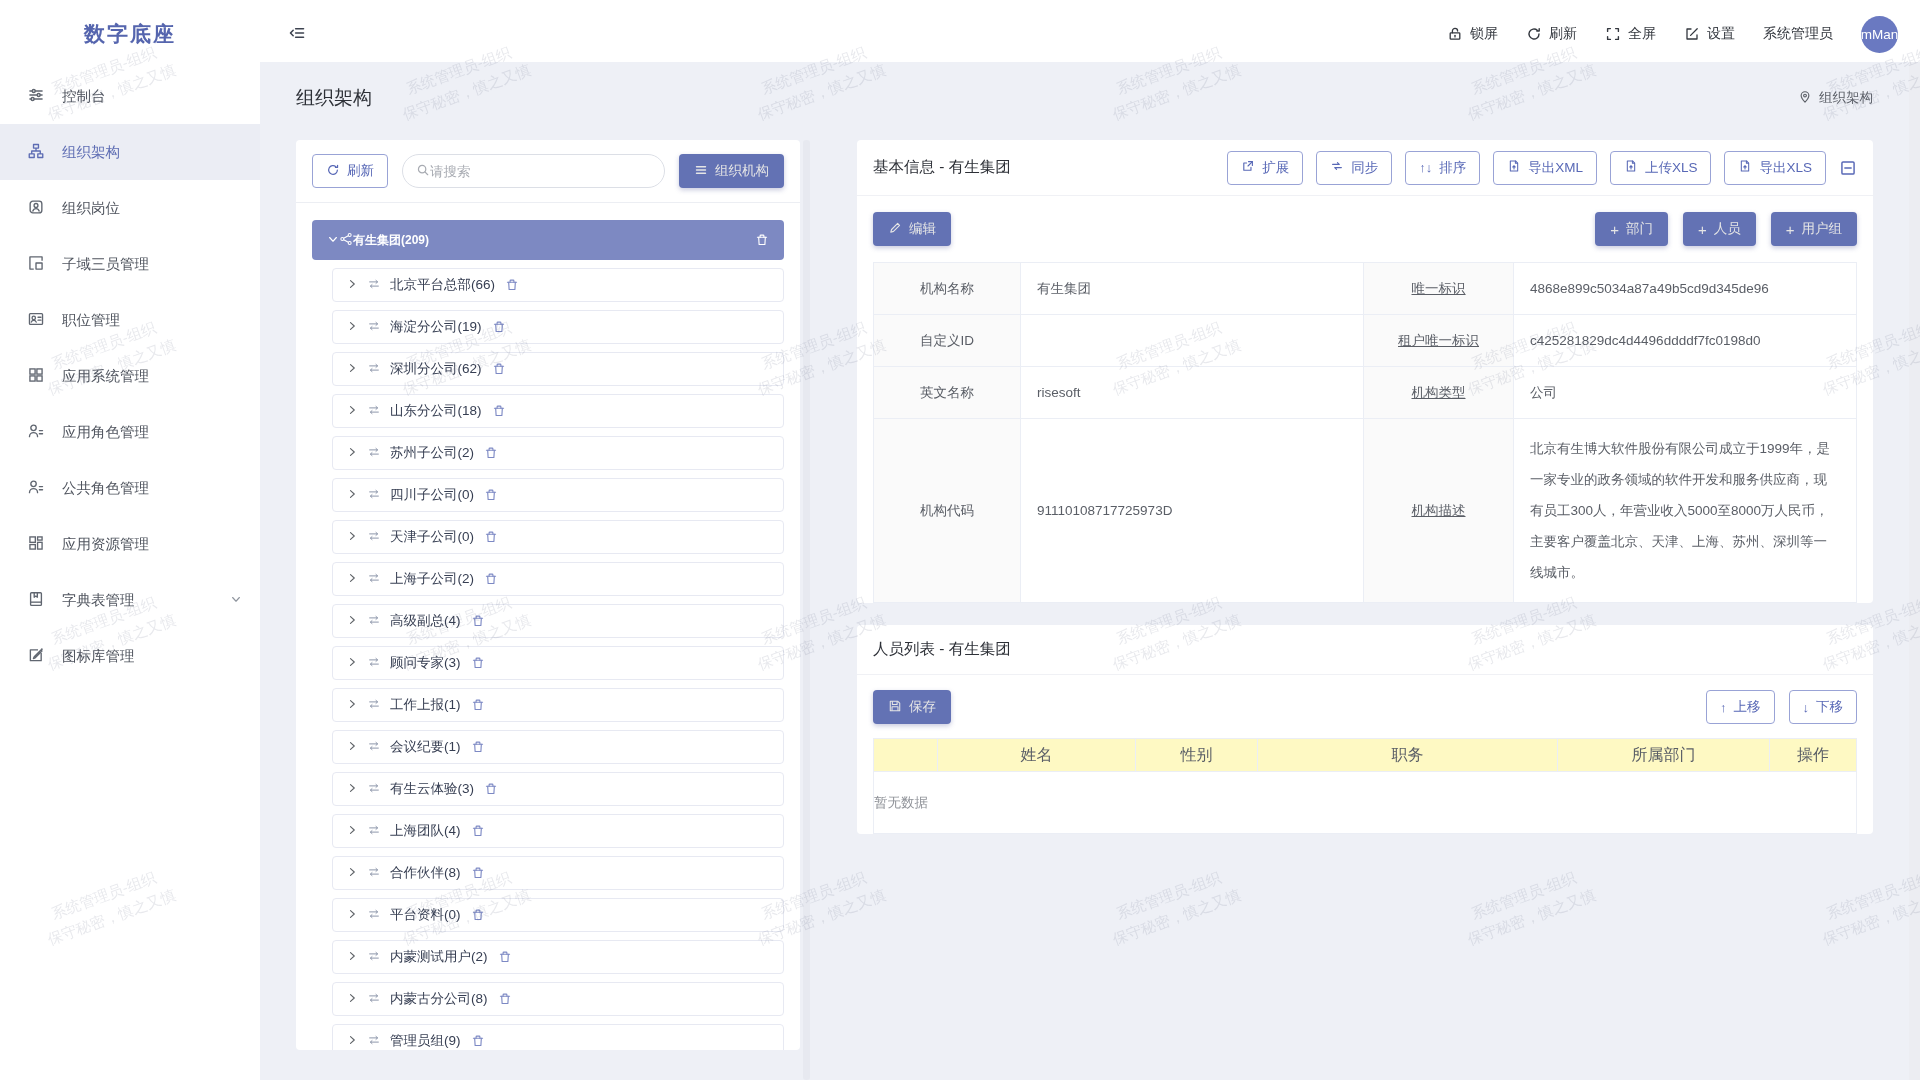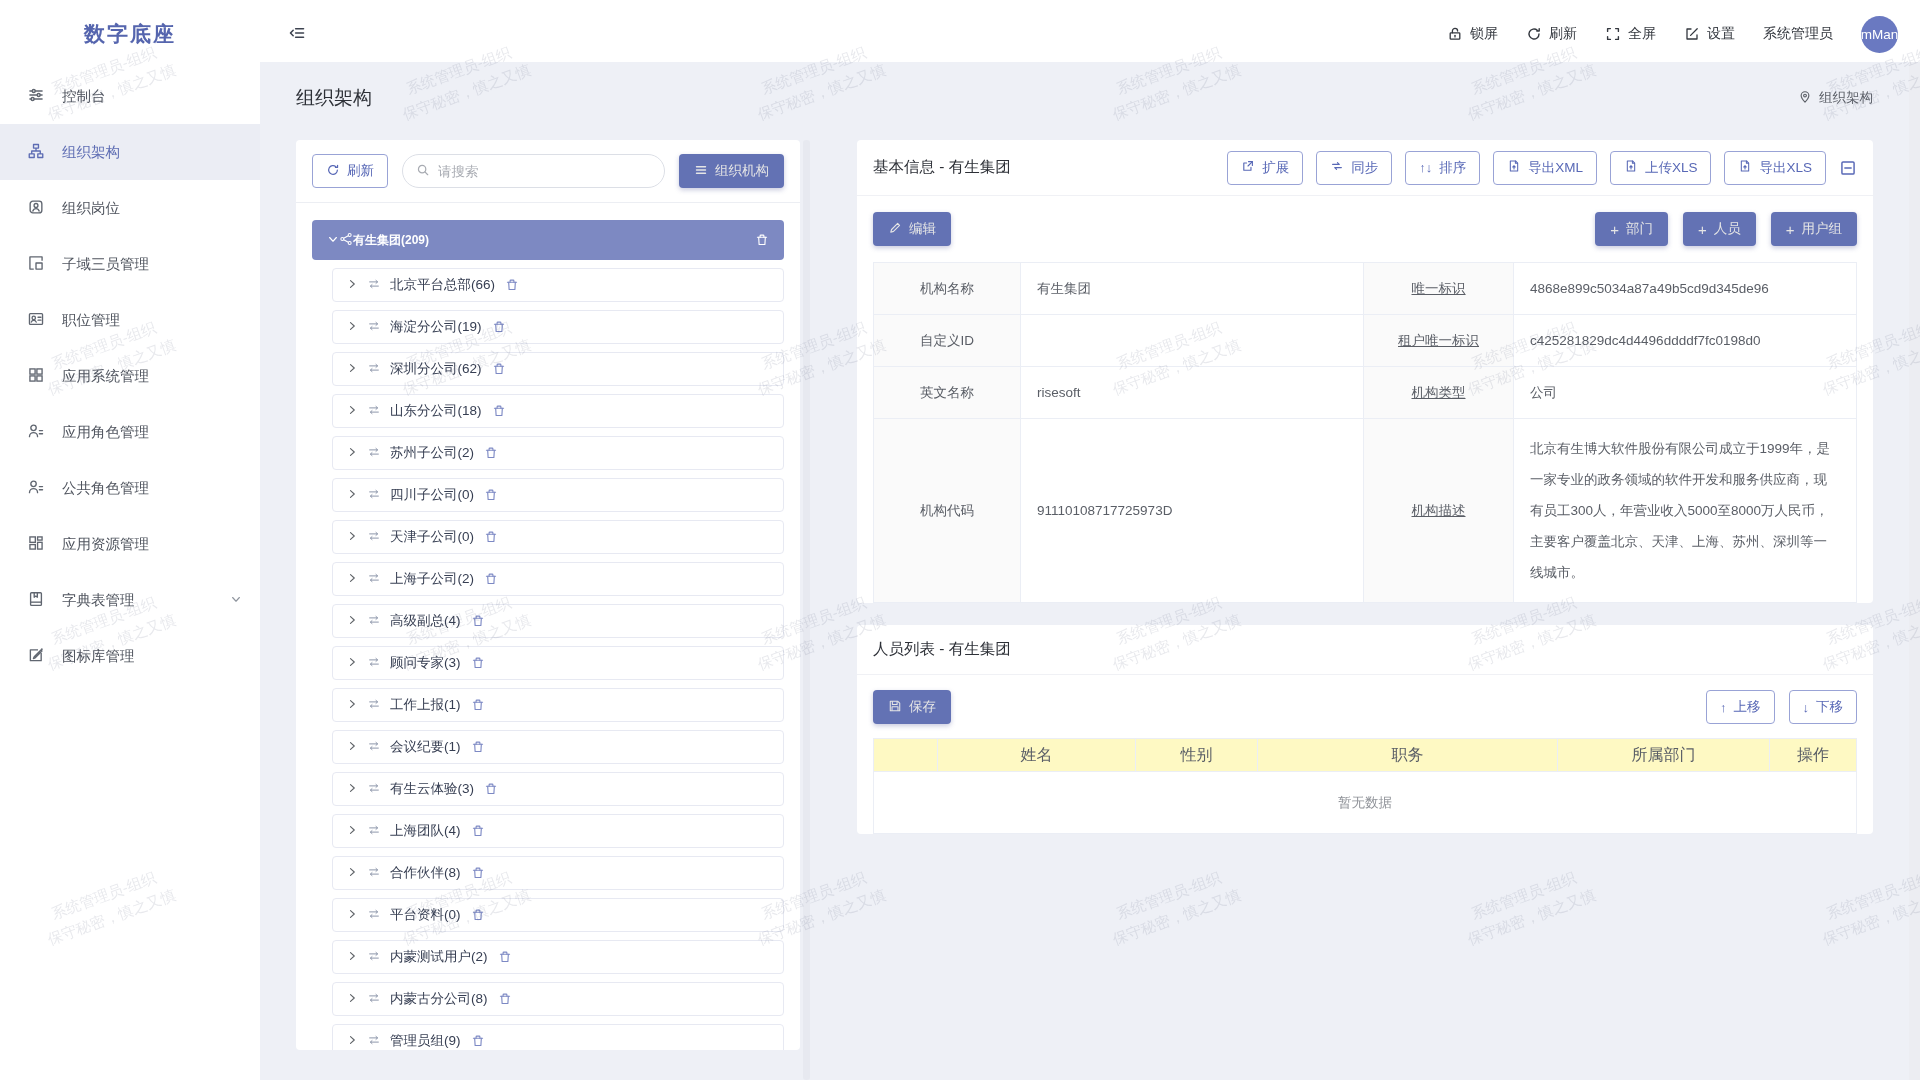--- a/index.html
+++ b/index.html
@@ -44,21 +44,21 @@
 
   
   .tree-card { position:absolute; left:36px; top:84px; width:504px; bottom:30px; overflow:hidden; }
   .tree-toolbar { display:flex; align-items:center; gap:14px; padding:14px 16px; }
   .tree-divider { border-bottom:1px solid #eceef3; }
   .tree-body { padding:17px 16px 0 16px; }
 
   .btn { display:inline-flex; align-items:center; justify-content:center; gap:7px; height:34px; border-radius:4px; font-size:13.5px; cursor:pointer; white-space:nowrap; }
   .btn-outline { border:1px solid #99a3d6; background:#fff; color:#5868b6; padding:0 13px; }
   .btn-solid { background:#6372b4; color:#e5e5e5; border:none; padding:0 15px; box-shadow:0 2px 5px rgba(60,70,140,.28); }
-  .search-pill { flex:1; height:34px; border:1px solid #dcdfe6; border-radius:17px; background:#fff; display:flex; align-items:center; gap:8px; padding:0 13px; color:#a8abb2; }
+  .search-pill { flex:1; height:34px; border:1px solid #dcdfe6; border-radius:17px; background:#fff; display:flex; align-items:center; padding:0 13px; color:#a8abb2; }
   .search-pill input { border:none; outline:none; flex:1; font-size:13.5px; color:#606266; font-family:inherit; background:transparent; }
   .search-pill input::placeholder { color:#a8abb2; }
 
   .root-row { height:40px; background:#7d89c2; border-radius:4px; color:#fff; display:flex; align-items:center; padding:0 15px; font-size:12px; font-weight:bold; margin-bottom:6px; cursor:pointer; }
   .root-row .trash { margin-left:auto; color:#fff; }
   .tree-row { height:34px; margin:8px 0 0 20px; border:1px solid #e7e9f2; border-radius:4px; background:#fff; display:flex; align-items:center; gap:10px; padding:0 13px; font-size:13.5px; color:#363e52; cursor:pointer; }
   .tree-row .chev { color:#5f6368; }
   .tree-row .dept { color:#8a93a8; }
   .trash { color:#7d89c4; cursor:pointer; display:flex; }
 
@@ -80,21 +80,21 @@
   tr.r-norm { height:52px; }
   tr.r-desc { height:156px; }
   td.desc { line-height:31px; padding:14px 16px; }
 
   .person-card { margin-top:22px; }
   .person-toolbar { display:flex; align-items:center; padding:15px 16px 14px 16px; }
   .move-group { margin-left:auto; display:flex; gap:14px; }
 
   table.person { width:calc(100% - 32px); margin:0 16px 18px 16px; border-collapse:collapse; table-layout:fixed; }
   table.person th { border:1px solid #ebeef5; height:33px; font-size:16px; color:#5a5e66; font-weight:normal; background:#fef9c3; }
-  table.person td { border:1px solid #ebeef5; height:62px; text-align:center; font-size:13.5px; color:#909399; }
+  table.person td { border:1px solid #ebeef5; height:62px; font-size:13.5px; color:#909399; }
 
   .arrow-glyph { font-size:13px; }
   .plus-glyph { font-size:15px; line-height:1; }
 
   
   .wm-layer { position:fixed; inset:0; z-index:60; pointer-events:none; overflow:hidden; }
   .wm { position:absolute; transform:rotate(-20deg); color:rgba(90,96,128,0.14); font-size:15px; line-height:23px; white-space:nowrap; text-align:center; }
 </style>
 </head>
 <body>

